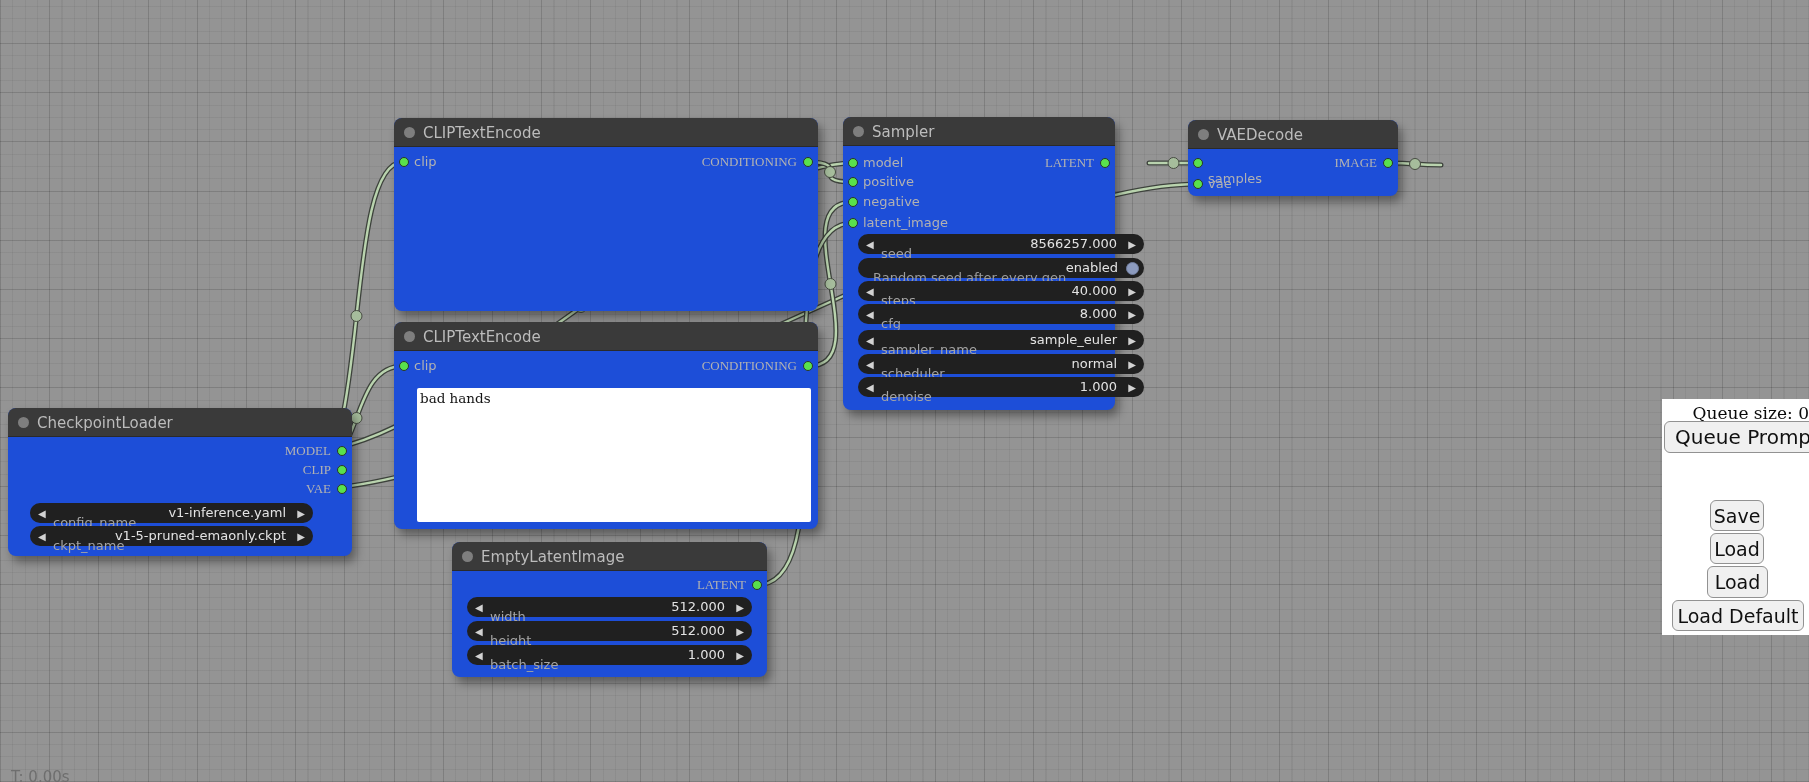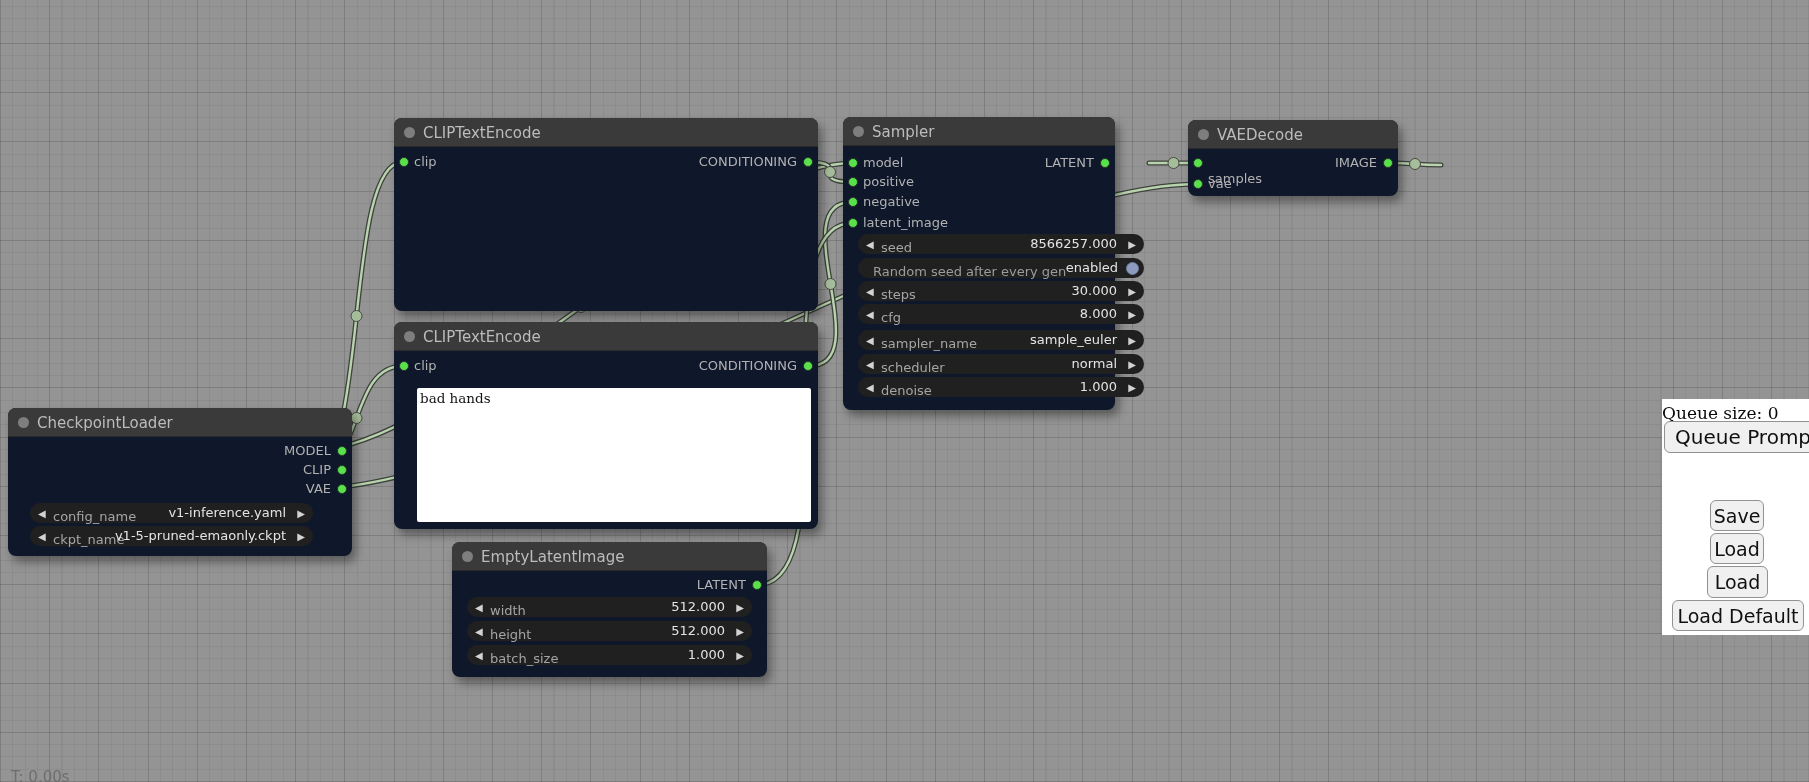--- a/index.html
+++ b/index.html
@@ -9,72 +9,72 @@
     background-color:#949494;
     background-image:
       repeating-linear-gradient(0deg, rgba(0,0,0,0.10) 0, rgba(0,0,0,0.10) 1px, transparent 1px, transparent 49.2px),
       repeating-linear-gradient(90deg, rgba(0,0,0,0.10) 0, rgba(0,0,0,0.10) 1px, transparent 1px, transparent 49.2px),
       repeating-linear-gradient(0deg, rgba(0,0,0,0.05) 0, rgba(0,0,0,0.05) 1px, transparent 1px, transparent 12.3px),
       repeating-linear-gradient(90deg, rgba(0,0,0,0.05) 0, rgba(0,0,0,0.05) 1px, transparent 1px, transparent 12.3px);
   }
   #links{position:absolute;left:0;top:0;z-index:1;}
   #nodes{position:absolute;left:0;top:0;width:100%;height:100%;z-index:2;pointer-events:none;}
   .node{
-    position:absolute;background:#0f172a;border-radius:8px;
+    position:absolute;background:#1d4ed8;border-radius:8px;
     box-shadow:4px 6px 10px rgba(0,0,0,0.38);pointer-events:auto;
   }
   .node-title{
     position:absolute;left:0;top:0;right:0;height:28px;background:#3a3a3a;
     border-radius:8px 8px 0 0;border-bottom:1px solid #2a2a2a;
   }
   .title-dot{
     position:absolute;left:10px;top:9px;width:11px;height:11px;border-radius:50%;
     background:#7e7e7e;
   }
   .title-text{
     position:absolute;left:29px;top:6px;font-size:15px;color:#bcbcbc;white-space:nowrap;
   }
   .port-dot{
     position:absolute;width:10px;height:10px;border-radius:50%;
     background:#59e14c;border:1px solid #28352a;box-sizing:border-box;
   }
   .port-label{
     position:absolute;font-size:13px;color:#b2b2b2;line-height:16px;white-space:nowrap;
   }
-  .out-label{text-align:right;}
+  .out-label{text-align:right;font-family:Liberation Serif, serif;}
   .widget{
     position:absolute;height:20px;background:#202020;border-radius:10px;
     box-sizing:border-box;
   }
   .w-arrow{
     position:absolute;top:3.5px;font-size:10px;color:#d2d2d2;line-height:13px;
   }
   .w-arrow.left{left:8px;}
   .w-arrow.right{right:8px;}
   .w-label{
-    position:absolute;left:23px;top:6px;font-size:13px;color:#a5a5a5;line-height:16px;white-space:nowrap;
+    position:absolute;left:23px;top:12px;font-size:13px;color:#a5a5a5;line-height:16px;white-space:nowrap;
   }
   .w-label.toggle{left:15px;color:#9c9c9c;}
   .w-value{
     position:absolute;right:27px;top:2px;font-size:13px;color:#e3e3e3;line-height:16px;white-space:nowrap;
   }
   .toggle-dot{
     position:absolute;right:5px;top:3.5px;width:13px;height:13px;border-radius:50%;
     background:#8c9bbf;border:1px solid #717e9e;box-sizing:border-box;
   }
   .prompt-area{
     position:absolute;background:#ffffff;border:none;resize:none;outline:none;
     font-family:"DejaVu Serif","Liberation Serif",serif;font-size:13.5px;color:#141414;
     padding:2px 3px;box-sizing:border-box;border-radius:2px;
   }
   #queue-panel{
     position:absolute;background:#ffffff;z-index:3;
   }
   #queue-size-label{
-    position:absolute;top:4px;left:0;right:0;text-align:left;
+    position:absolute;top:4px;left:0;right:0;text-align:right;
     font-family:"DejaVu Serif","Liberation Serif",serif;font-size:17px;color:#0a0a0a;
   }
   .menu-btn{
     position:absolute;background:#f0f0f0;border:1px solid #929292;border-radius:6px;
     color:#101010;font-family:"DejaVu Sans","Liberation Sans",sans-serif;
     display:flex;align-items:center;justify-content:center;white-space:nowrap;
     box-sizing:border-box;
   }
   #status-text{
     position:absolute;left:11px;top:768px;font-size:15px;color:#6e6e6e;z-index:2;
@@ -207,21 +207,21 @@
       </div>
       <div class="widget" style="left: 15px; top: 141px; width: 286px;">
         <div class="w-label toggle">Random seed after every gen</div>
         <div class="w-value" style="right: 26px;">enabled</div>
         <div class="toggle-dot"></div>
       </div>
       <div class="widget" style="left: 15px; top: 164px; width: 286px;">
         <div class="w-arrow left">◀</div>
         <div class="w-arrow right">▶</div>
         <div class="w-label">steps</div>
-        <div class="w-value">30.000</div>
+        <div class="w-value">40.000</div>
       </div>
       <div class="widget" style="left: 15px; top: 187px; width: 286px;">
         <div class="w-arrow left">◀</div>
         <div class="w-arrow right">▶</div>
         <div class="w-label">cfg</div>
         <div class="w-value">8.000</div>
       </div>
       <div class="widget" style="left: 15px; top: 213px; width: 286px;">
         <div class="w-arrow left">◀</div>
         <div class="w-arrow right">▶</div>

